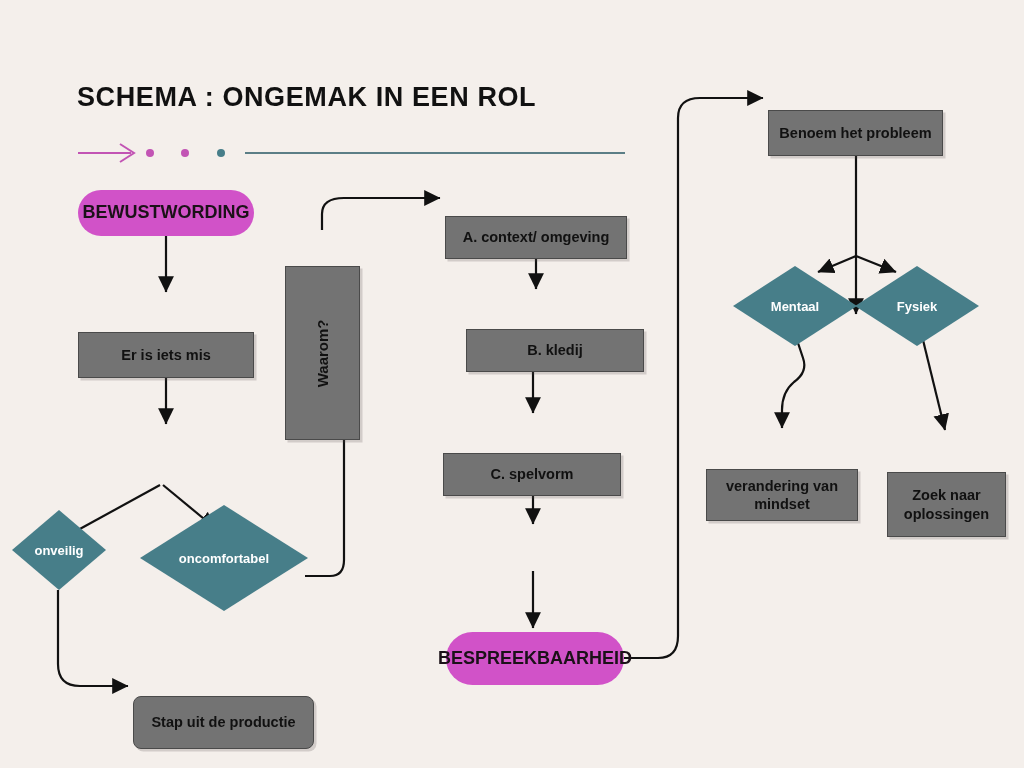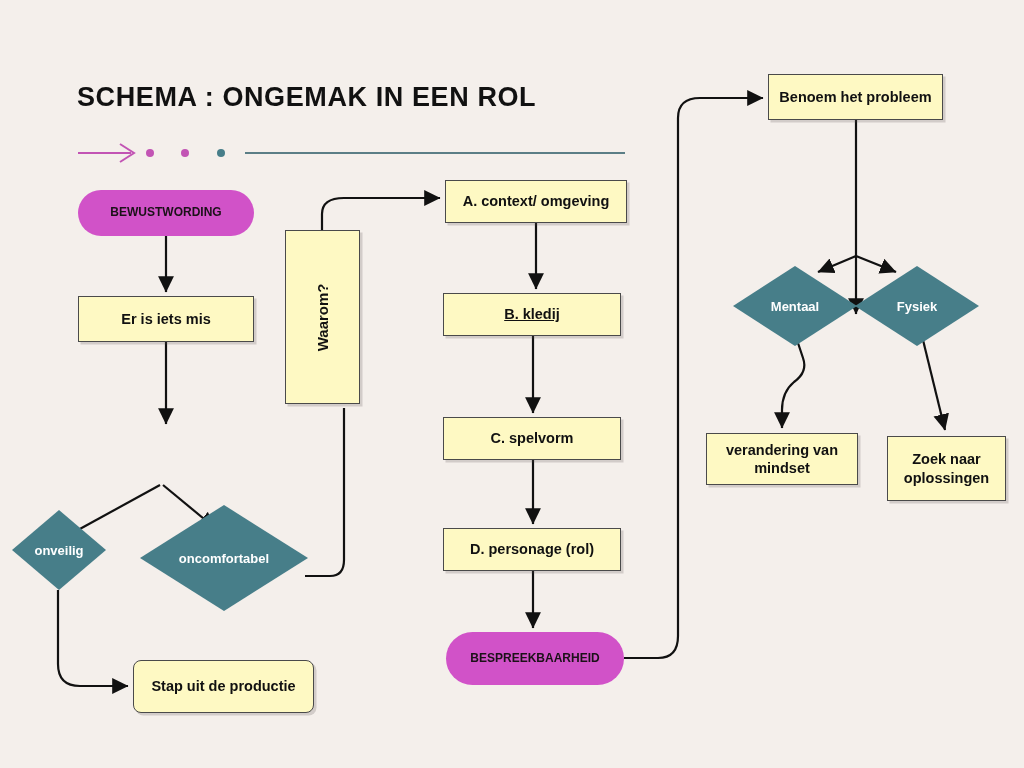--- a/index.html
+++ b/index.html
@@ -29,28 +29,29 @@
     background:#5B7E86;
   }
 
   
   .node{
     position:absolute;box-sizing:border-box;
     display:flex;align-items:center;justify-content:center;
     text-align:center;color:#111111;
   }
   .box{
-    background:#fef9c3;border:1.5px solid #4a4a4a;
+    background:#737373;border:1.5px solid #4a4a4a;
     box-shadow:2.5px 2.5px 0 rgba(90,80,80,0.22);
     font-size:14.5px;font-weight:bold;line-height:1.25;
     padding:4px 8px;
+    margin-top:36px;
   }
   .pill{
     background:#D152C8;border-radius:999px;
-    font-size:12px;font-weight:bold;line-height:1.3;
+    font-size:18px;font-weight:bold;line-height:1.3;
     color:#1b1118;padding:4px 10px;
   }
   .diamond{
     background:#477E89;color:#FFFFFF;
     font-size:13px;font-weight:bold;
     clip-path:polygon(50% 0%,100% 50%,50% 100%,0% 50%);
   }
   .diamond span{display:block;}
   .rot-label{
     transform:rotate(-90deg);
@@ -61,21 +62,21 @@
   #n-bewustwording{left:78px;  top:190px; width:176px; height:46px;}
   #n-erisietsmis  {left:78px;  top:296px; width:176px; height:46px;}
   #n-oncomf-of    {left:66px;  top:428px; width:196px; height:56px;}
   #n-onveilig     {left:12px;  top:510px; width:94px;  height:80px;align-items:center;}
   #n-oncomfortabel{left:140px; top:505px; width:168px; height:106px;}
   #n-stapuit      {left:133px; top:660px; width:181px; height:53px;border-radius:8px;}
 
   #n-waarom       {left:285px; top:230px; width:75px;  height:174px;}
 
   #n-contextA     {left:445px; top:180px; width:182px; height:43px;}
-  #n-kledijB      {left:443px; top:293px; width:178px; height:43px;text-decoration:underline;}
+  #n-kledijB      {left:466px; top:293px; width:178px; height:43px;}
   #n-spelvormC    {left:443px; top:417px; width:178px; height:43px;}
   #n-personageD   {left:443px; top:528px; width:178px; height:43px;}
   #n-bespreek     {left:446px; top:632px; width:178px; height:53px;}
 
   #n-benoem       {left:768px; top:74px;  width:175px; height:46px;}
   #n-mentaal      {left:733px; top:266px; width:124px; height:80px;}
   #n-fysiek       {left:855px; top:266px; width:124px; height:80px;}
   #n-mindset      {left:706px; top:433px; width:152px; height:52px;}
   #n-oplossingen  {left:887px; top:436px; width:119px; height:65px;}
 </style>
@@ -154,21 +155,20 @@
   <div class="node box" id="n-waarom">
     <span class="rot-label">Waarom?</span>
   </div>
 
   <div class="node box" id="n-contextA">A. context/ omgeving</div>
 
   <div class="node box" id="n-kledijB">B. kledij</div>
 
   <div class="node box" id="n-spelvormC">C. spelvorm</div>
 
-  <div class="node box" id="n-personageD">D. personage (rol)</div>
 
   <div class="node pill" id="n-bespreek">BESPREEKBAARHEID</div>
 
   <div class="node box" id="n-benoem">Benoem het probleem</div>
 
   <div class="node diamond" id="n-mentaal">
     <span>Mentaal</span>
   </div>
 
   <div class="node diamond" id="n-fysiek">

